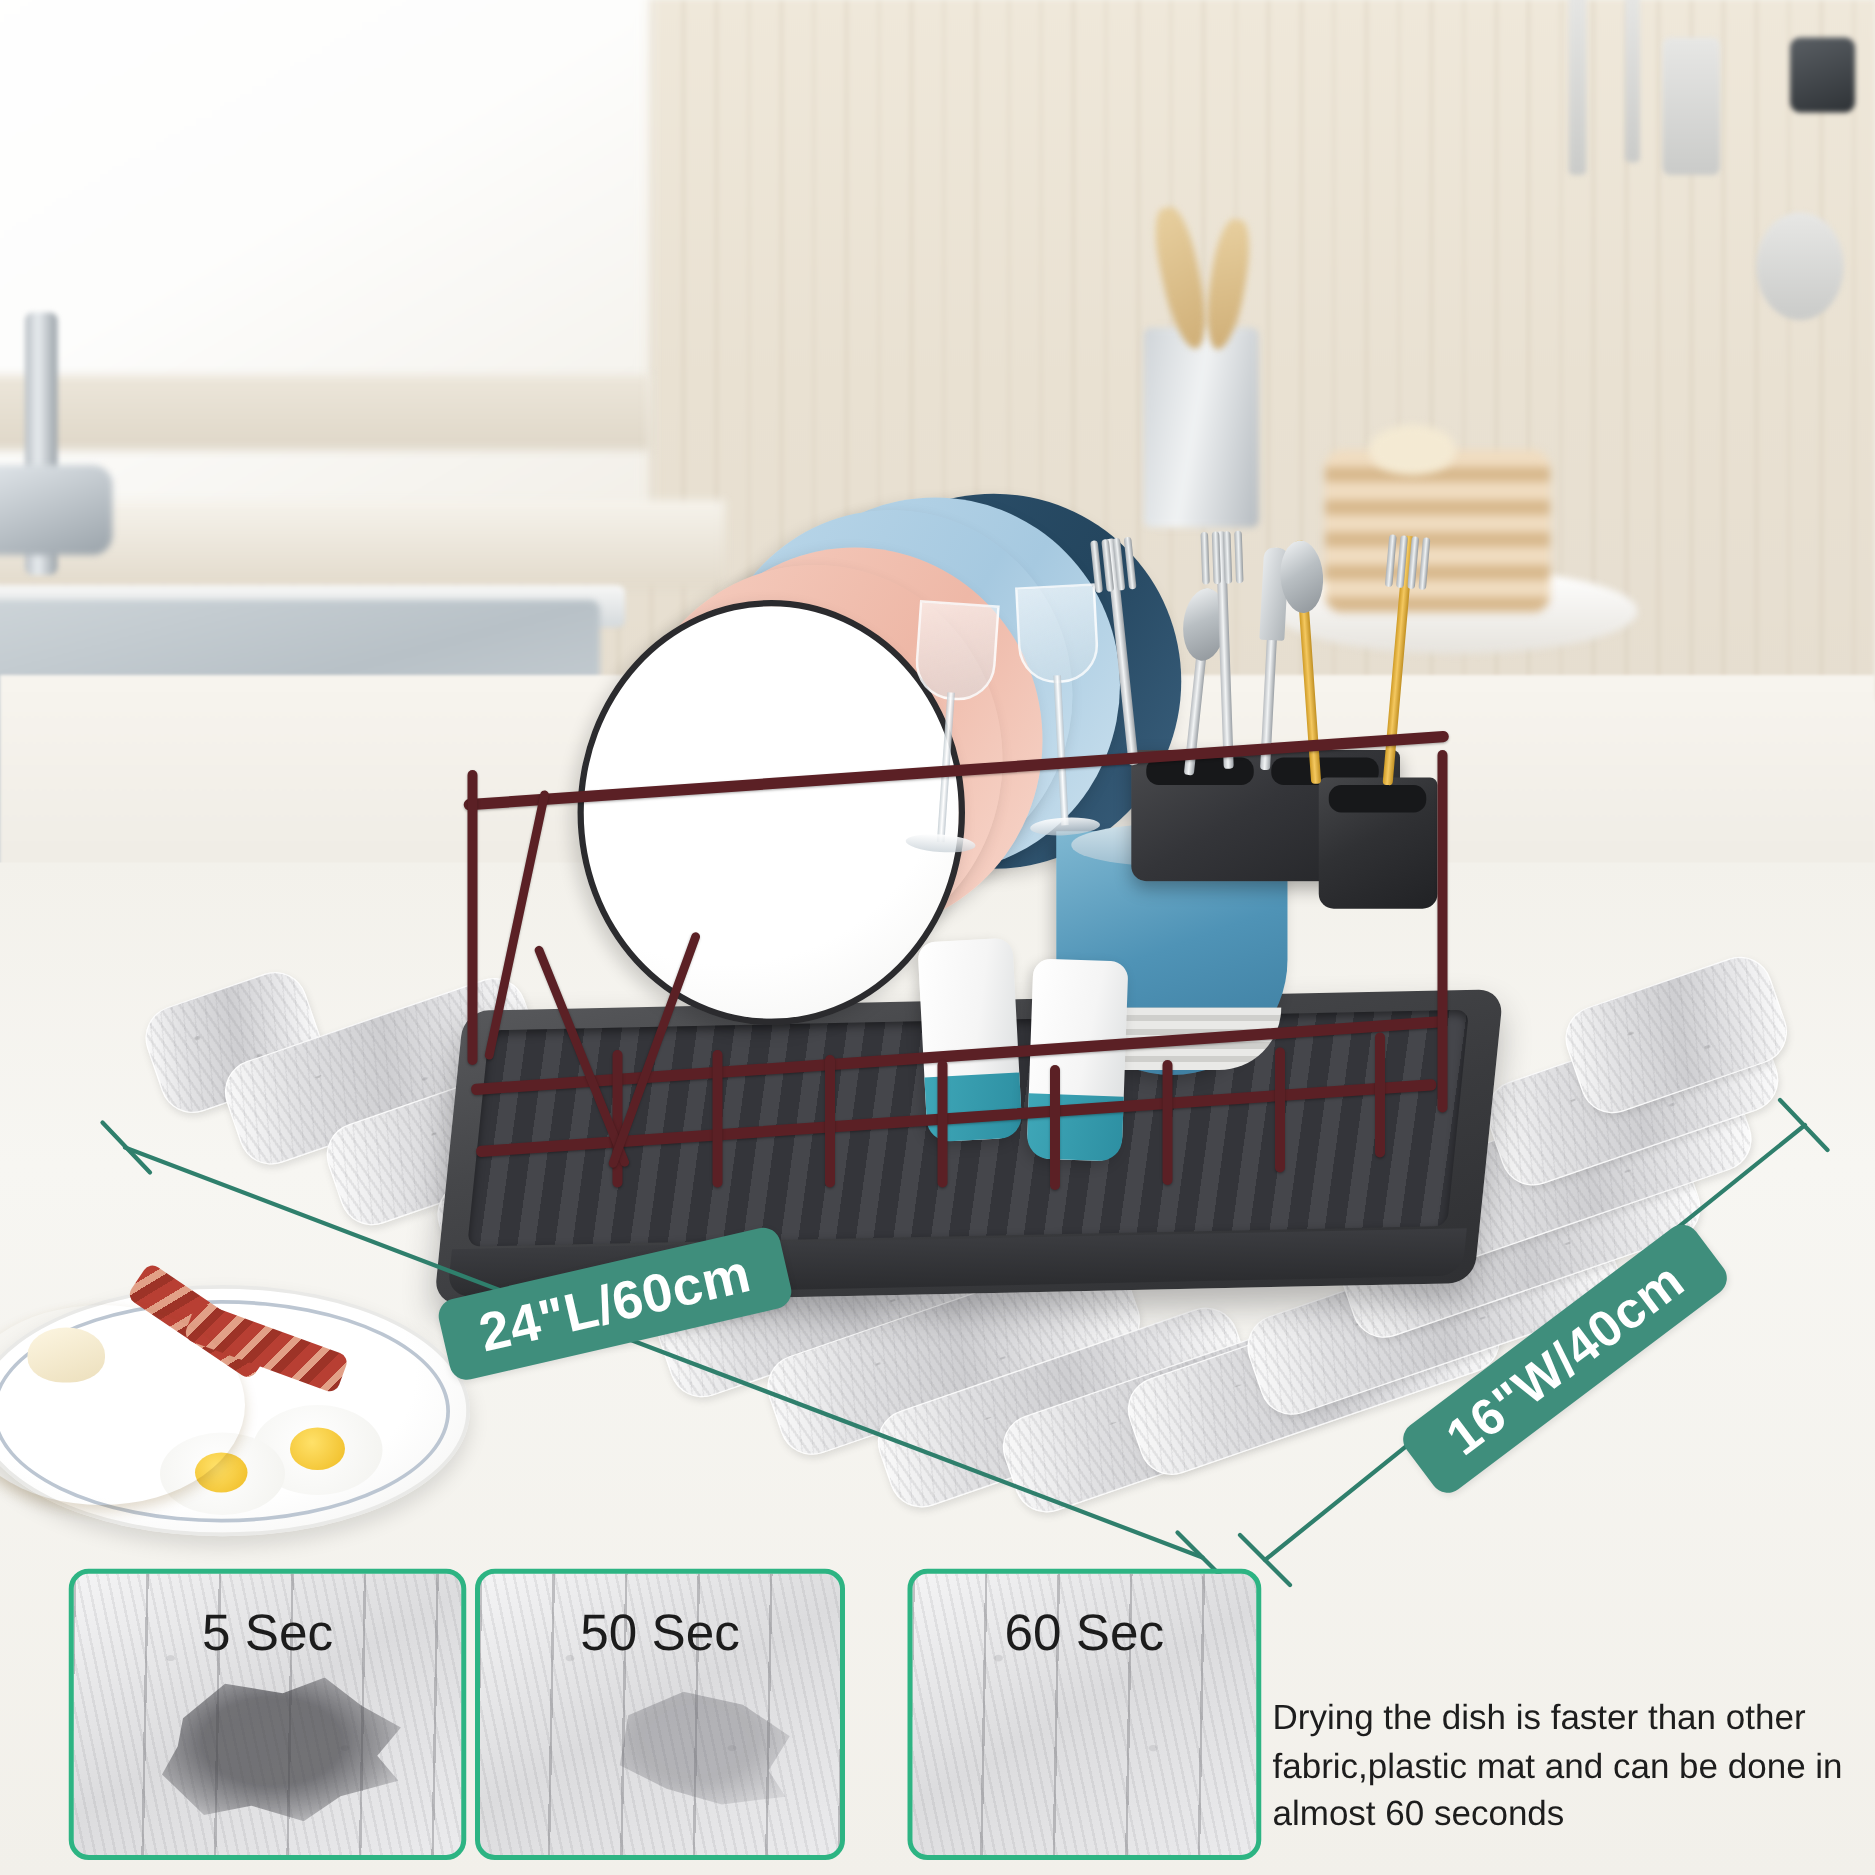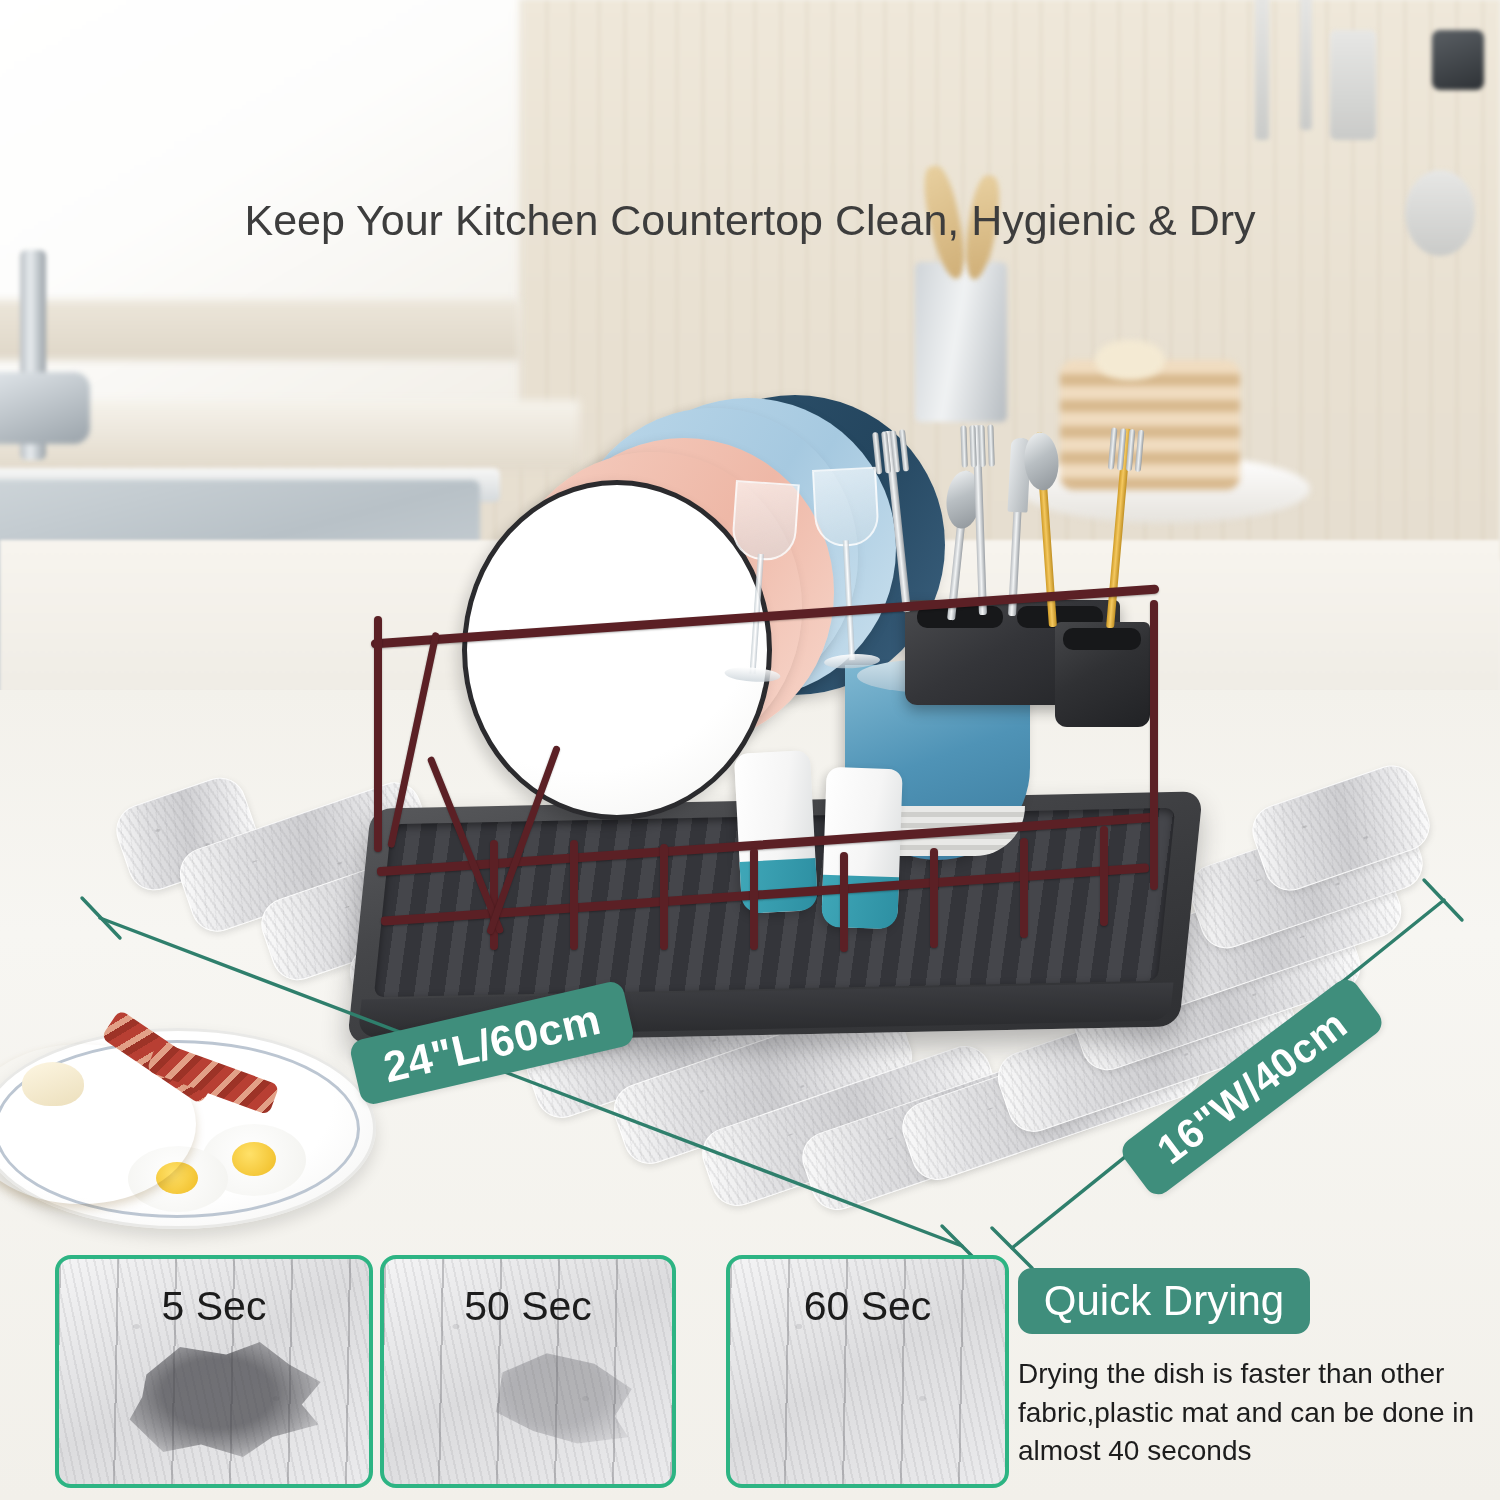--- a/index.html
+++ b/index.html
@@ -368,30 +368,28 @@
 
       <line x1="1012" y1="1248" x2="1444" y2="900"></line>
       <line x1="992" y1="1228" x2="1032" y2="1268"></line>
       <line x1="1424" y1="880" x2="1462" y2="920"></line>
     </g>
   </svg>
 
   <div class="badge" id="badge-length">24"L/60cm</div>
   <div class="badge" id="badge-width">16"W/40cm</div>
 
-  <div class="subhead">Keep Your Kitchen Countertop Clean, Hygienic &amp; Dry</div>
 
   <div class="swatch" style="left:55px;width:310px;">
     <div class="stain stain-a"></div>
     <div class="swatch-label">5 Sec</div>
   </div>
   <div class="swatch" style="left:380px;width:288px;">
     <div class="stain stain-b"></div>
     <div class="swatch-label">50 Sec</div>
   </div>
   <div class="swatch" style="left:726px;width:275px;">
     <div class="swatch-label">60 Sec</div>
   </div>
 
-  <div class="qd-badge">Quick Drying</div>
-  <div class="qd-text">Drying the dish is faster than other fabric,plastic mat and can be done in almost 40 seconds</div>
+  <div class="qd-text">Drying the dish is faster than other fabric,plastic mat and can be done in almost 60 seconds</div>
 
 </div>
 
 </body></html>

